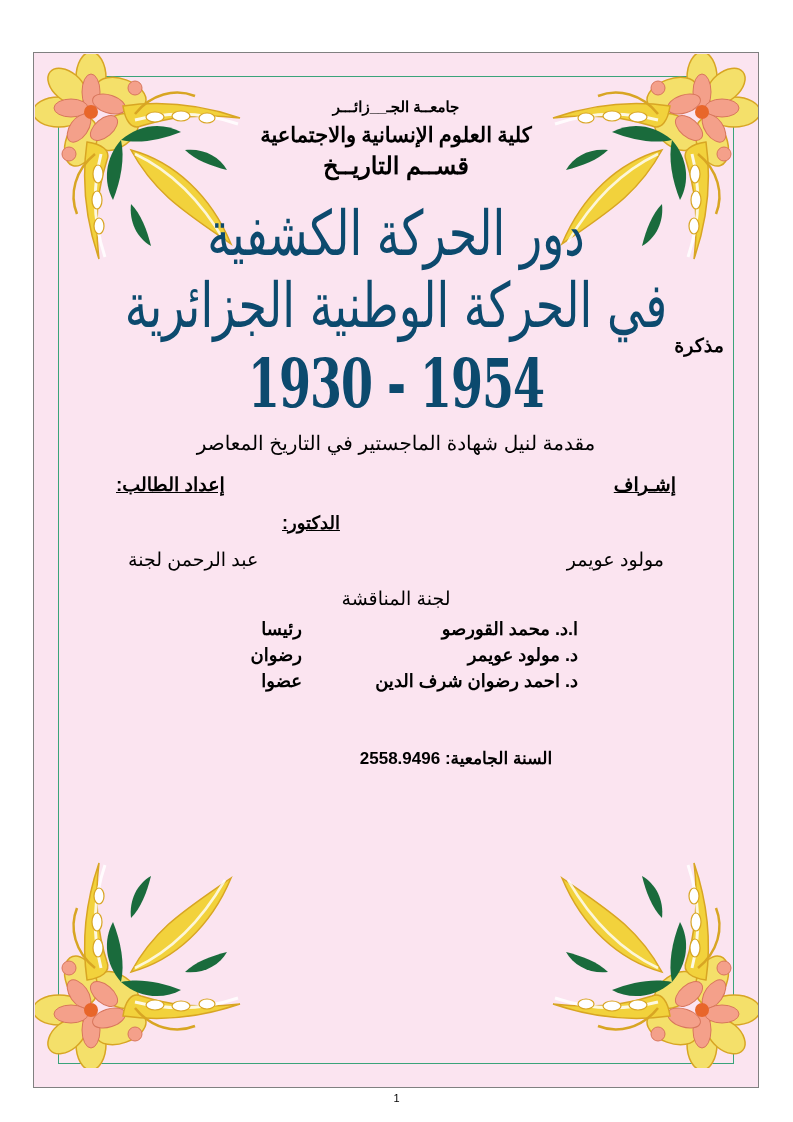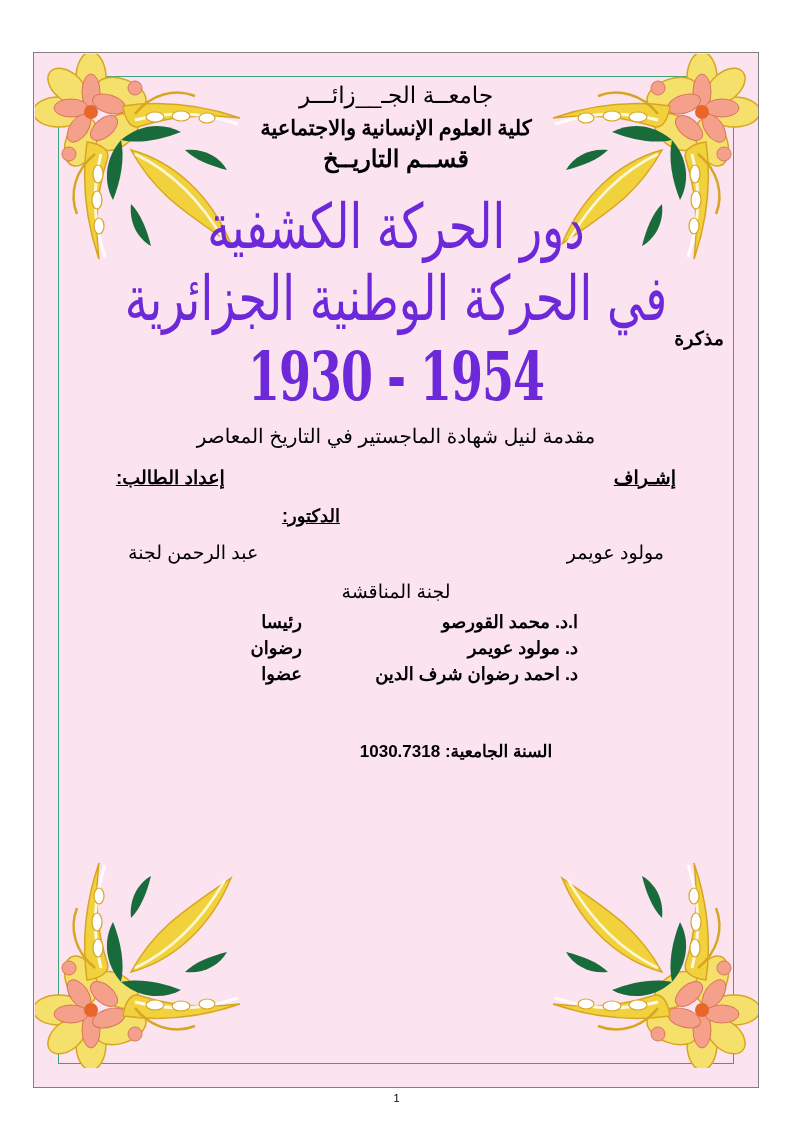--- a/index.html
+++ b/index.html
@@ -66,45 +66,45 @@
     position: absolute;
     left: 58px;
     top: 76px;
     width: 676px;
     height: 988px;
     text-align: center;
     color: #000000;
   }
 
   .uni-line {
-    font-weight: normal;
-    font-size: 23px;
+    font-weight: bold;
+    font-size: 15px;
     letter-spacing: 1px;
-    margin-top: 5px;
+    margin-top: 22px;
     line-height: 1.25;
   }
   .fac-line {
     font-weight: bold;
     font-size: 21px;
     margin-top: 6px;
     line-height: 1.2;
     font-family: Liberation Serif, serif;
   }
   .dept-line {
     font-weight: bold;
     font-size: 24px;
     letter-spacing: 1px;
     margin-top: 4px;
   }
 
   
   .title-block {
     margin-top: 22px;
     line-height: 1.0;
-    color: #6d28d9;
+    color: #0c4a6e;
   }
   .title-1 {
     font-family: "DejaVu Serif", serif;
     font-size: 46px;
     font-weight: normal;
     letter-spacing: -1px;
     transform: scaleY(1.35);
     transform-origin: center top;
     display: block;
   }
@@ -452,17 +452,17 @@
       <div class="jury-row">
         <span class="jury-name">د. مولود عويمر</span>
         <span class="jury-role">رضوان</span>
       </div>
       <div class="jury-row">
         <span class="jury-name">د. احمد رضوان شرف الدين</span>
         <span class="jury-role">عضوا</span>
       </div>
     </div>
 
-    <div class="year">السنة الجامعية: 1030.7318</div>
+    <div class="year">السنة الجامعية: 2558.9496</div>
   </div>
 
   <div class="page-number">1</div>
 </div>
 
 </body></html>

